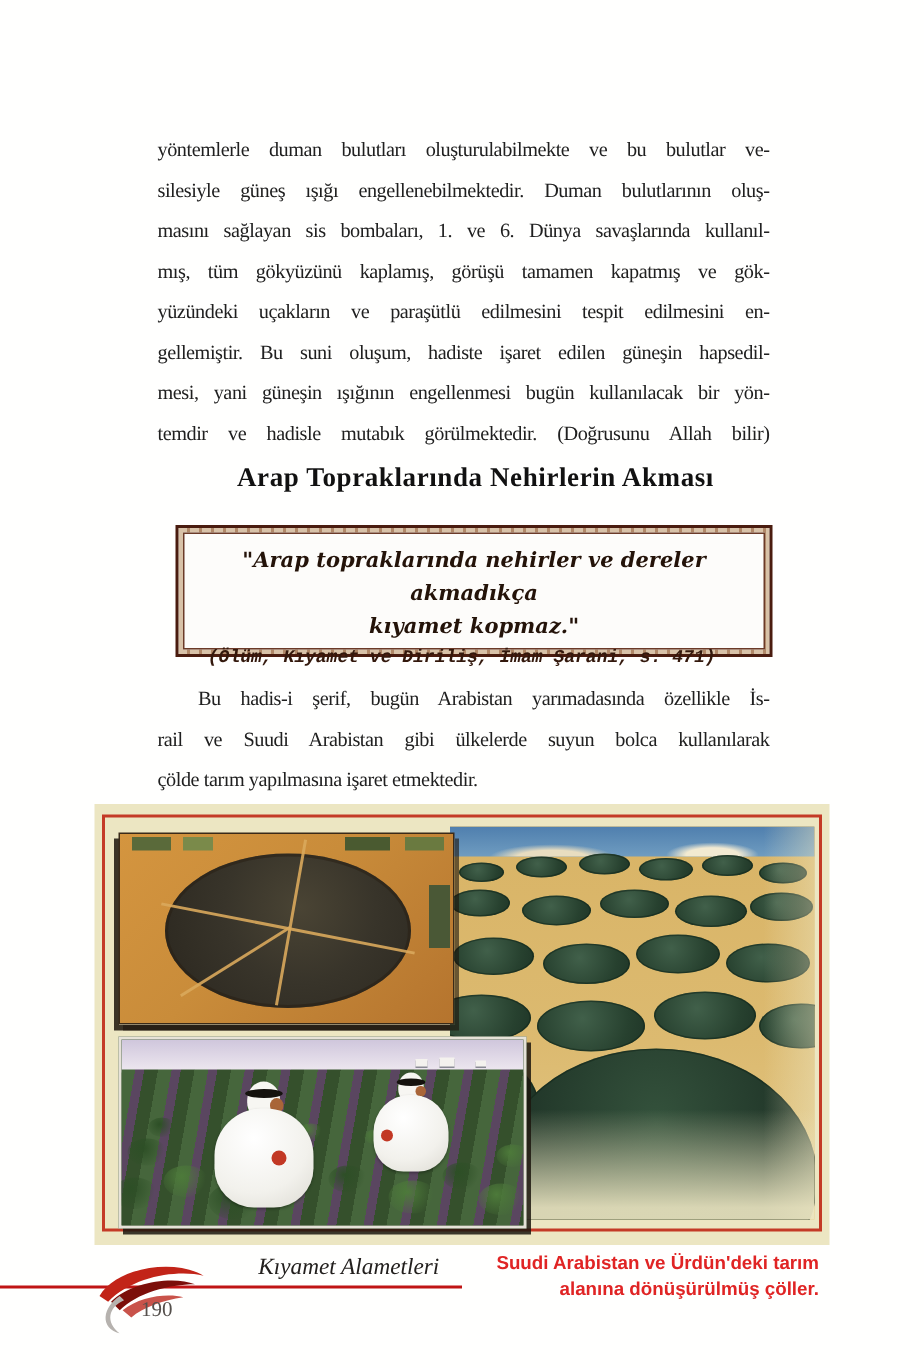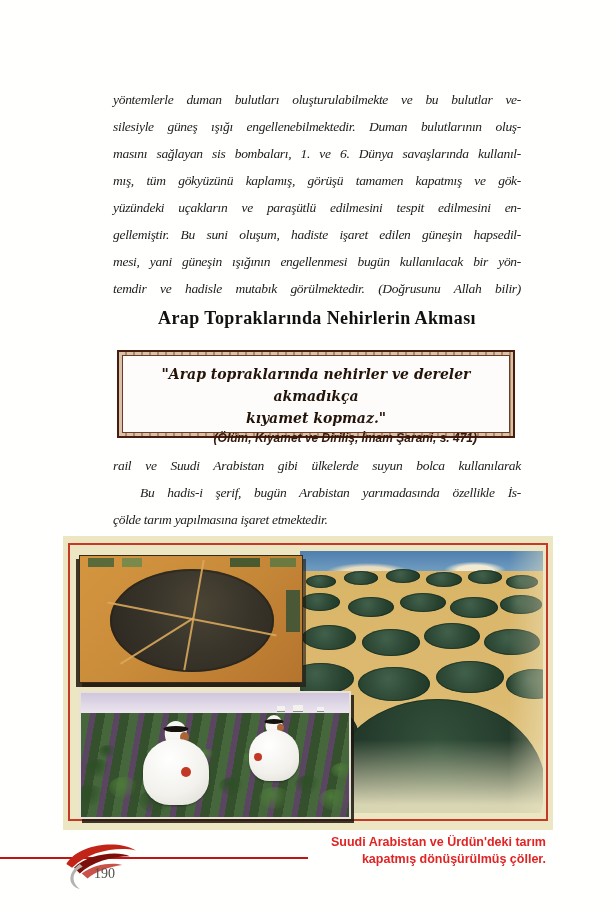--- a/index.html
+++ b/index.html
@@ -1,40 +1,40 @@
 <!DOCTYPE html>
 <html><head>
 <meta charset="utf-8">
 <style>
   html,body{margin:0;padding:0;background:#ffffff;}
   #page{position:relative;width:616px;height:912px;background:#fffffe;overflow:hidden;
         font-family:"Liberation Serif",serif;color:#1b1b1b;}
 
   
-  .bodycol{position:absolute;left:113px;width:408px;font-style:italic;}
+  .bodycol{position:absolute;left:105px;width:408px;}
   .bline{font-size:13.5px;letter-spacing:-0.3px;line-height:27px;
          text-align:justify;text-align-last:justify;white-space:normal;color:#202020;}
   .bline.short{text-align-last:left;}
   .bline.indent{padding-left:27px;box-sizing:border-box;}
 
   
   .heading{position:absolute;left:113px;top:308px;width:408px;text-align:center;
            font-size:18px;font-weight:bold;letter-spacing:0.4px;color:#111;}
 
   
   .quote-box{position:absolute;left:117px;top:350px;width:398px;height:88px;box-sizing:border-box;
              border:2px solid #4a1c0f;background:
              repeating-linear-gradient(90deg,#d8c2a8 0 6px,#b08868 6px 8px);
              padding:3px;}
   .quote-inner{box-sizing:border-box;width:100%;height:100%;background:#fdfcfa;
                border:1px solid #6b3a28;padding:7px 8px 3px 8px;}
   .quote-text{font-family:"DejaVu Serif",serif;font-style:italic;font-weight:bold;
               font-size:14px;line-height:22px;color:#241309;text-align:center;white-space:pre-line;}
   .quote-cite{margin-top:2px;text-align:right;padding-right:24px;
-              font-family:Liberation Sans, sans-serif;font-style:italic;font-weight:bold;
+              font-family:Liberation Mono, monospace;font-style:italic;font-weight:bold;
               font-size:12px;color:#33180c;}
 
   
   .panel{position:absolute;left:63px;top:536px;width:490px;height:294px;background:#ece6c2;}
   .red-frame{position:absolute;left:5px;top:7px;right:5px;bottom:9px;border:2px solid #c43a26;}
 
   
   .bg-photo{position:absolute;right:3px;top:6px;width:243px;height:262px;overflow:hidden;
             background:linear-gradient(180deg,#d9b466 0%,#dcba70 55%,#e3c886 100%);}
   .bg-sky{position:absolute;left:0;top:0;right:0;height:20px;
@@ -113,22 +113,22 @@
 
   <div class="quote-box">
     <div class="quote-inner">
       <div class="quote-text">"Arap topraklarında nehirler ve dereler akmadıkça
 kıyamet kopmaz."</div>
       <div class="quote-cite">(Ölüm, Kıyamet ve Diriliş, İmam Şarani, s. 471)</div>
     </div>
   </div>
 
   <div class="bodycol" style="top:452px;">
+    <div class="bline indent">Bu hadis-i şerif, bugün Arabistan yarımadasında özellikle İs-</div>
     <div class="bline">rail ve Suudi Arabistan gibi ülkelerde suyun bolca kullanılarak</div>
-    <div class="bline indent">Bu hadis-i şerif, bugün Arabistan yarımadasında özellikle İs-</div>
     <div class="bline short">çölde tarım yapılmasına işaret etmektedir.</div>
   </div>
 
   <div class="panel">
     <div class="red-frame">
 
       <div class="bg-photo">
         <div class="bg-sky"></div>
         <div>
             <div class="crop-circle" style="left: 6px; top: 24px; width: 30px; height: 13px;"></div>
@@ -210,16 +210,17 @@
   </div>
 
   <div class="footer-rule"></div>
   <svg class="logo" viewBox="0 0 86 56">
     <path d="M6 30 C18 10 58 4 78 16 C60 12 30 16 12 34 Z" fill="#c22418"></path>
     <path d="M14 34 C28 20 58 16 72 22 C54 22 32 28 20 40 Z" fill="#7c0f0a"></path>
     <path d="M22 40 C34 30 54 28 64 31 C50 33 36 38 28 45 Z" fill="#c9534a"></path>
     <path d="M20 30 C8 38 6 52 20 56 C10 48 12 38 23 33 Z" fill="#b6b2ae"></path>
   </svg>
   <div class="page-number">190</div>
+  <div class="running-title">Kıyamet Alametleri</div>
   <div class="photo-caption">Suudi Arabistan ve Ürdün'deki tarım
-kapatmış dönüşürülmüş çöller.</div>
+alanına dönüşürülmüş çöller.</div>
 
 </div>
 
 </body></html>

